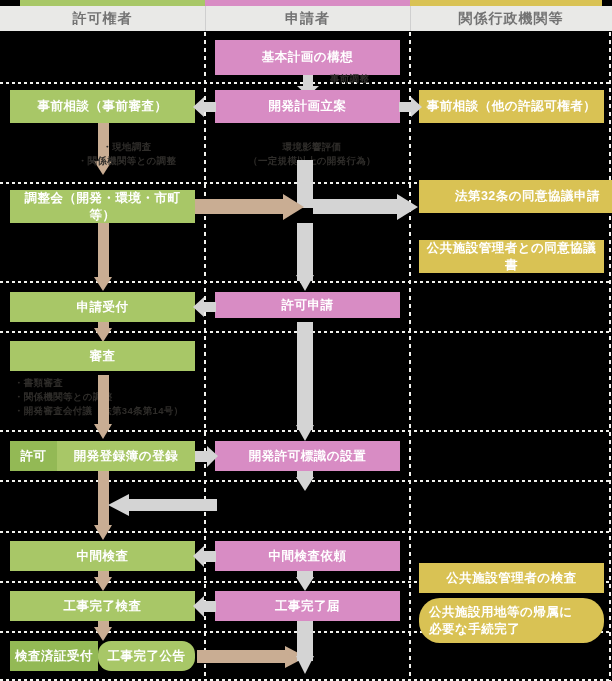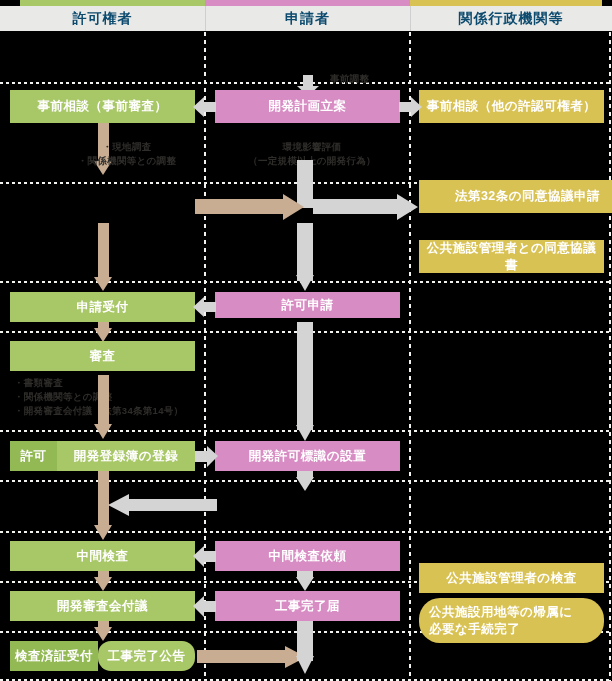--- a/index.html
+++ b/index.html
@@ -16,21 +16,21 @@
     overflow: hidden;
   }
 
   
   .hdr-colorbar { position: absolute; top: 0; height: 6px; }
   .hdr-label {
     position: absolute;
     top: 6px;
     height: 25px;
     background: #e9e9e7;
-    color: #0c4a6e;
+    color: #737373;
     font-size: 14px;
     font-weight: bold;
     display: flex;
     align-items: center;
     justify-content: center;
     letter-spacing: 1px;
   }
   .hdr-sep {
     position: absolute;
     top: 6px;
@@ -116,20 +116,21 @@
   <div class="hrow" style="top:480px;"></div>
   <div class="hrow" style="top:531px;"></div>
   <div class="hrow" style="top:581px;"></div>
   <div class="hrow" style="top:631px;"></div>
   <div class="hrow" style="top:679px;"></div>
 
   <div class="vsep" style="left:204px;top:32px;height:649px;"></div>
   <div class="vsep" style="left:409px;top:32px;height:649px;"></div>
   <div class="vsep" style="left:609px;top:32px;height:649px;"></div>
 
+  <div class="box pink" style="left:215px;top:40px;width:185px;height:35px;">基本計画の構想</div>
 
 
   <div class="arrow" style="left:296px;top:75px;">
     <svg width="24" height="22" viewBox="0 0 24 22">
       <polygon points="7,0 17,0 17,11 23,11 12,21 1,11 7,11" fill="#d4d4d4"></polygon>
     </svg>
   </div>
   <div class="note" style="left:330px;top:72px;width:70px;">事前調整</div>
 
   <div class="box green" style="left:10px;top:90px;width:185px;height:33px;">事前相談（事前審査）</div>
@@ -155,20 +156,21 @@
     </svg>
   </div>
   <div class="note" style="left:57px;top:140px;width:140px;text-align:center;">・現地調査
 ・関係機関等との調整</div>
 
   <div class="note center" style="left:232px;top:140px;width:160px;">環境影響評価
 （一定規模以上の開発行為）</div>
 
   <div style="position:absolute;left:297px;top:160px;width:16px;height:48px;background:#d4d4d4;"></div>
 
+  <div class="box green" style="left:10px;top:190px;width:185px;height:33px;">調整会（開発・環境・市町等）</div>
   <div class="box gold" style="left:419px;top:180px;width:217px;height:33px;text-align:center;">法第32条の同意協議申請</div>
 
   <div class="arrow" style="left:195px;top:194px;">
     <svg width="110" height="26" viewBox="0 0 110 26">
       <rect x="0" y="5" width="92" height="15" fill="#c9ad93"></rect>
       <polygon points="88,0 109,13 88,26" fill="#c9ad93"></polygon>
     </svg>
   </div>
 
   <div class="arrow" style="left:313px;top:194px;">
@@ -270,21 +272,21 @@
       <rect x="4" y="0" width="11" height="8" fill="#c9ad93"></rect>
       <polygon points="0,6 18,6 9,20" fill="#c9ad93"></polygon>
     </svg>
   </div>
   <div class="arrow" style="left:296px;top:571px;">
     <svg width="18" height="22" viewBox="0 0 18 22">
       <rect x="1" y="0" width="16" height="8" fill="#d4d4d4"></rect>
       <polygon points="0,6 18,6 9,20" fill="#d4d4d4"></polygon>
     </svg>
   </div>
-  <div class="box green" style="left:10px;top:591px;width:185px;height:30px;">開発審査会付議</div>
+  <div class="box green" style="left:10px;top:591px;width:185px;height:30px;">工事完了検査</div>
   <div class="box pink" style="left:215px;top:591px;width:185px;height:30px;">工事完了届</div>
   <div class="arrow" style="left:193px;top:595px;">
     <svg width="24" height="23" viewBox="0 0 24 23">
       <polygon points="0,11 11,1 11,6 23,6 23,17 11,17 11,22" fill="#d4d4d4"></polygon>
     </svg>
   </div>
   <div class="box gold leftal" style="left:419px;top:598px;width:185px;height:45px;white-space:pre-line;border-radius:21px;">公共施設用地等の帰属に
 必要な手続完了</div>
 
   <div class="arrow" style="left:94px;top:621px;">

